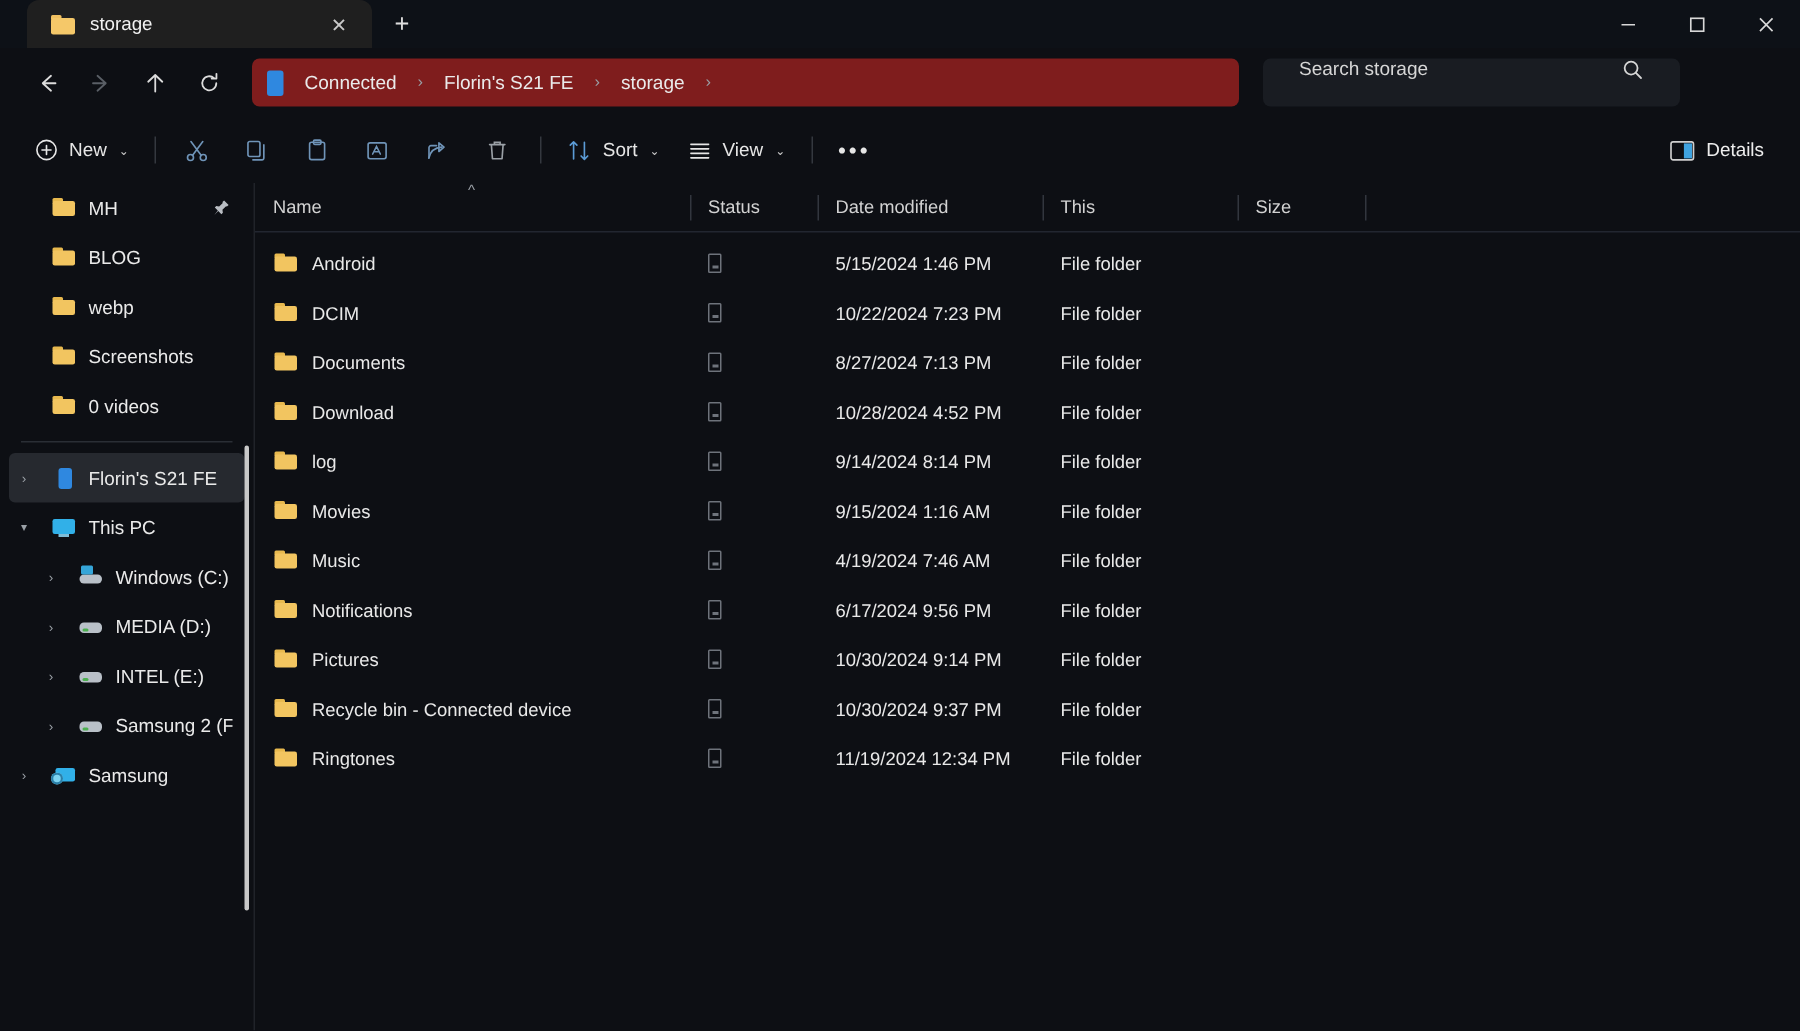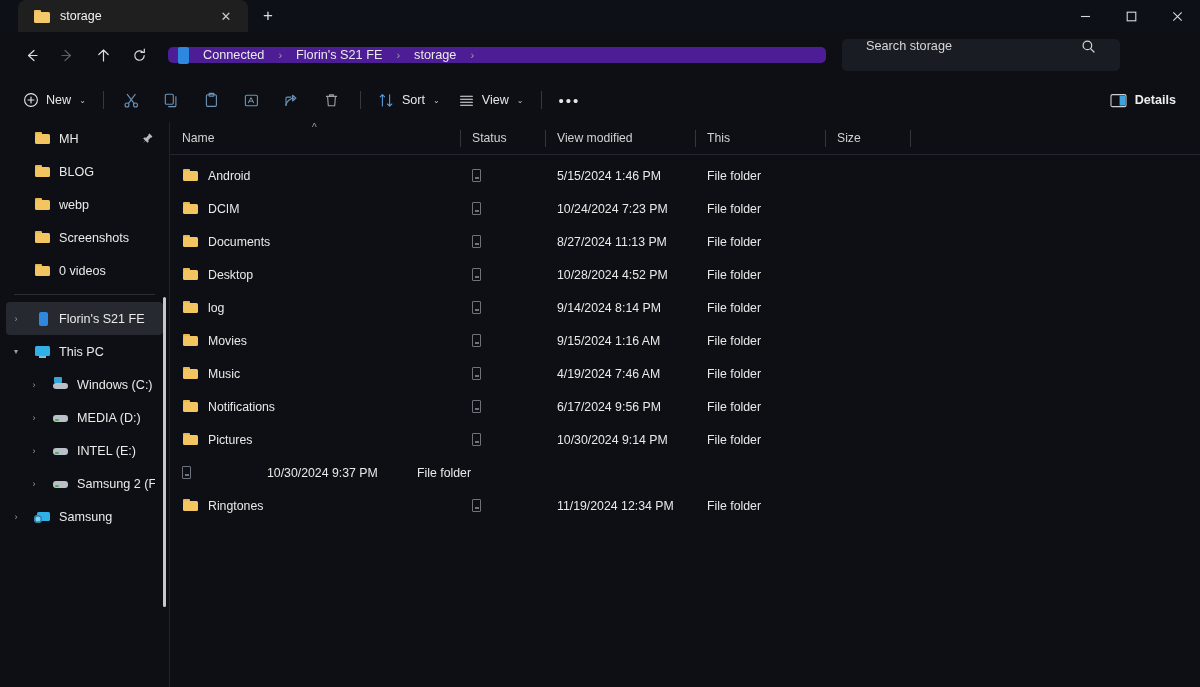--- a/index.html
+++ b/index.html
@@ -54,22 +54,22 @@
     background:#0d0f14;
   }
   .navbtn{
     width:34px; height:32px; display:flex; align-items:center; justify-content:center;
     border-radius:5px; color:#dcdcdc;
   }
   .navbtn.dim{ color:#5a5f66; }
   .navbtn svg{ display:block; }
 
   .addressbar{
-    flex:1; height:16px; margin-left:10px;
-    background:#4c1d95; border-radius:5px;
+    flex:1; height:32px; margin-left:10px;
+    background:#7f1d1d; border-radius:5px;
     display:flex; align-items:center; padding:0 10px; gap:2px;
     max-width:658px;
   }
   .crumb-ico{
     width:11px; height:17px; background:#2f88e0; border-radius:2px; margin-right:7px; flex:none;
   }
   .crumb{ font-size:12.7px; color:#eaeaea; padding:3px 5px; border-radius:3px; white-space:nowrap; }
   .crumb-sep{
     font-size:11px; color:#9aa0a6; padding:0 7px; user-select:none;
   }
@@ -91,21 +91,21 @@
     padding:0 9px; border-radius:5px; color:#e6e6e6; font-size:12.6px;
   }
   .cmd.icononly{ width:40px; justify-content:center; padding:0; }
   .cmd svg{ display:block; }
   .chev{ font-size:8px; color:#c9c9c9; margin-left:1px; }
   .cmdsep{ width:1px; height:18px; background:#34383f; margin:0 8px; }
   .dots{ letter-spacing:2px; font-size:15px; color:#e6e6e6; line-height:1; }
   .details-btn{
     position:absolute; right:14px; height:32px;
     display:flex; align-items:center; gap:8px; padding:0 10px; border-radius:5px;
-    font-size:12.6px; color:#ededed;font-weight:bold;
+    font-size:12.6px; color:#ededed;
   }
 
   
   .body{ display:flex; height:calc(687px - 32px - 46px - 44px); }
 
   
   .sidebar{
     width:170px; flex:none; position:relative;
     background:#0d0f14; overflow:hidden;
     border-right:1px solid #202329;
@@ -479,21 +479,21 @@
   <div class="filepane">
     <div class="colhead">
       <div class="col col-name">
         <span>Name</span>
         <span class="sortcaret">^</span>
       </div>
       <div class="col col-status">
         <span>Status</span>
       </div>
       <div class="col col-date">
-        <span>View modified</span>
+        <span>Date modified</span>
       </div>
       <div class="col col-type">
         <span>This</span>
       </div>
       <div class="col col-size">
         <span>Size</span>
       </div>
       <div class="col col-end"></div>
     </div>
 
@@ -512,40 +512,40 @@
         <div class="cell cell-size"></div>
       </div>
       <div class="row">
         <div class="cell cell-name">
           <span class="row-folder"></span>
           <span>DCIM</span>
         </div>
         <div class="cell cell-status">
             <span class="tofu"></span>
           </div>
-        <div class="cell cell-date">10/24/2024 7:23 PM</div>
+        <div class="cell cell-date">10/22/2024 7:23 PM</div>
         <div class="cell cell-type">File folder</div>
         <div class="cell cell-size"></div>
       </div>
       <div class="row">
         <div class="cell cell-name">
           <span class="row-folder"></span>
           <span>Documents</span>
         </div>
         <div class="cell cell-status">
             <span class="tofu"></span>
           </div>
-        <div class="cell cell-date">8/27/2024 11:13 PM</div>
-        <div class="cell cell-type">File folder</div>
-        <div class="cell cell-size"></div>
-      </div>
-      <div class="row">
-        <div class="cell cell-name">
-          <span class="row-folder"></span>
-          <span>Desktop</span>
+        <div class="cell cell-date">8/27/2024 7:13 PM</div>
+        <div class="cell cell-type">File folder</div>
+        <div class="cell cell-size"></div>
+      </div>
+      <div class="row">
+        <div class="cell cell-name">
+          <span class="row-folder"></span>
+          <span>Download</span>
         </div>
         <div class="cell cell-status">
             <span class="tofu"></span>
           </div>
         <div class="cell cell-date">10/28/2024 4:52 PM</div>
         <div class="cell cell-type">File folder</div>
         <div class="cell cell-size"></div>
       </div>
       <div class="row">
         <div class="cell cell-name">
@@ -601,20 +601,24 @@
           <span>Pictures</span>
         </div>
         <div class="cell cell-status">
             <span class="tofu"></span>
           </div>
         <div class="cell cell-date">10/30/2024 9:14 PM</div>
         <div class="cell cell-type">File folder</div>
         <div class="cell cell-size"></div>
       </div>
       <div class="row">
+        <div class="cell cell-name">
+          <span class="row-folder"></span>
+          <span>Recycle bin - Connected device</span>
+        </div>
         <div class="cell cell-status">
             <span class="tofu"></span>
           </div>
         <div class="cell cell-date">10/30/2024 9:37 PM</div>
         <div class="cell cell-type">File folder</div>
         <div class="cell cell-size"></div>
       </div>
       <div class="row">
         <div class="cell cell-name">
           <span class="row-folder"></span>

